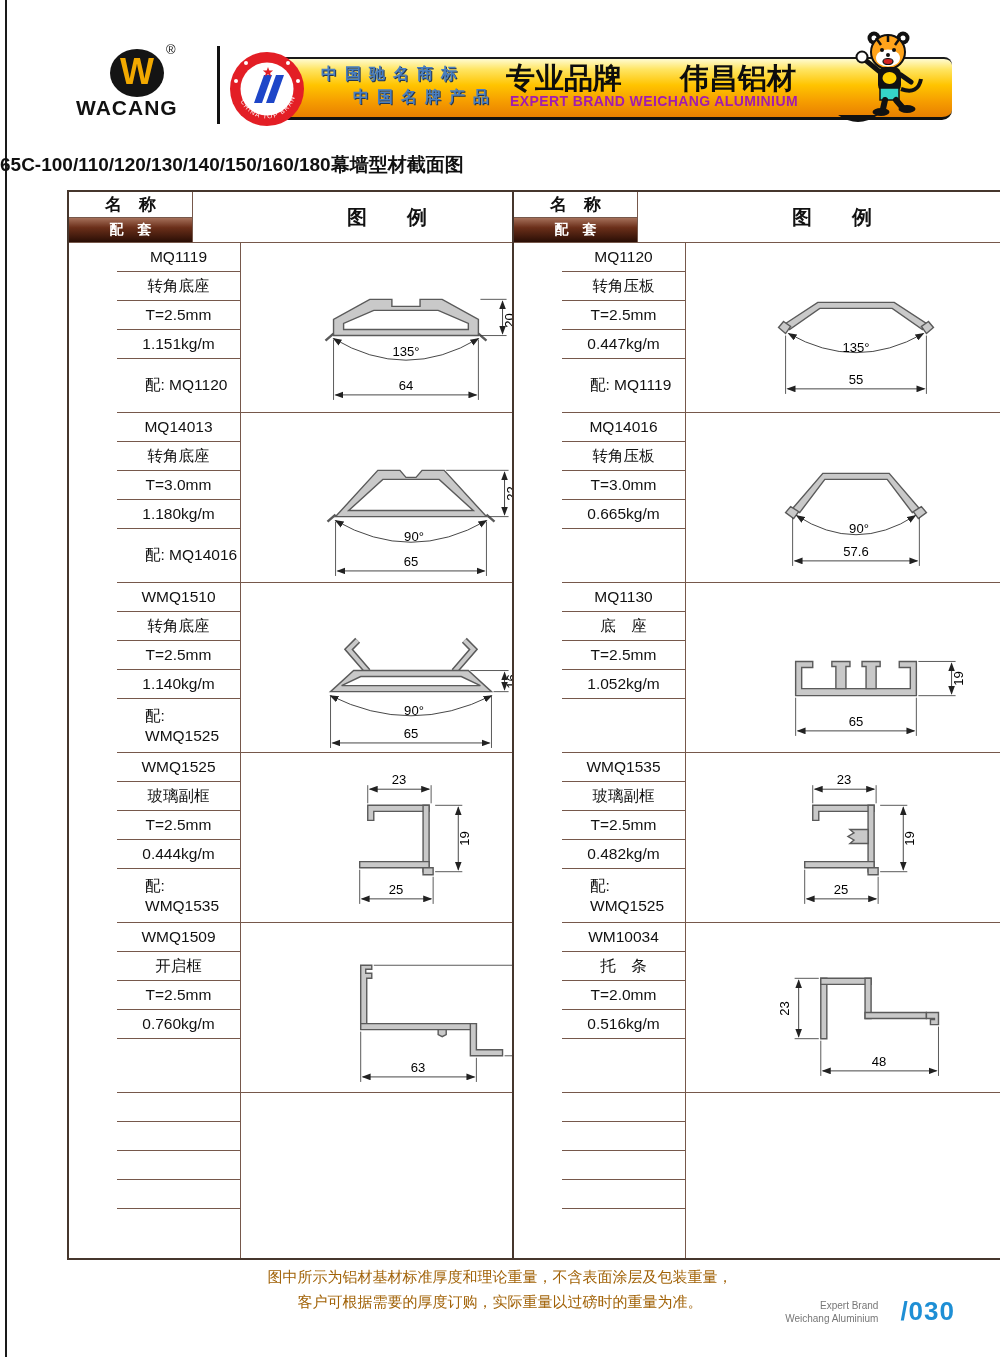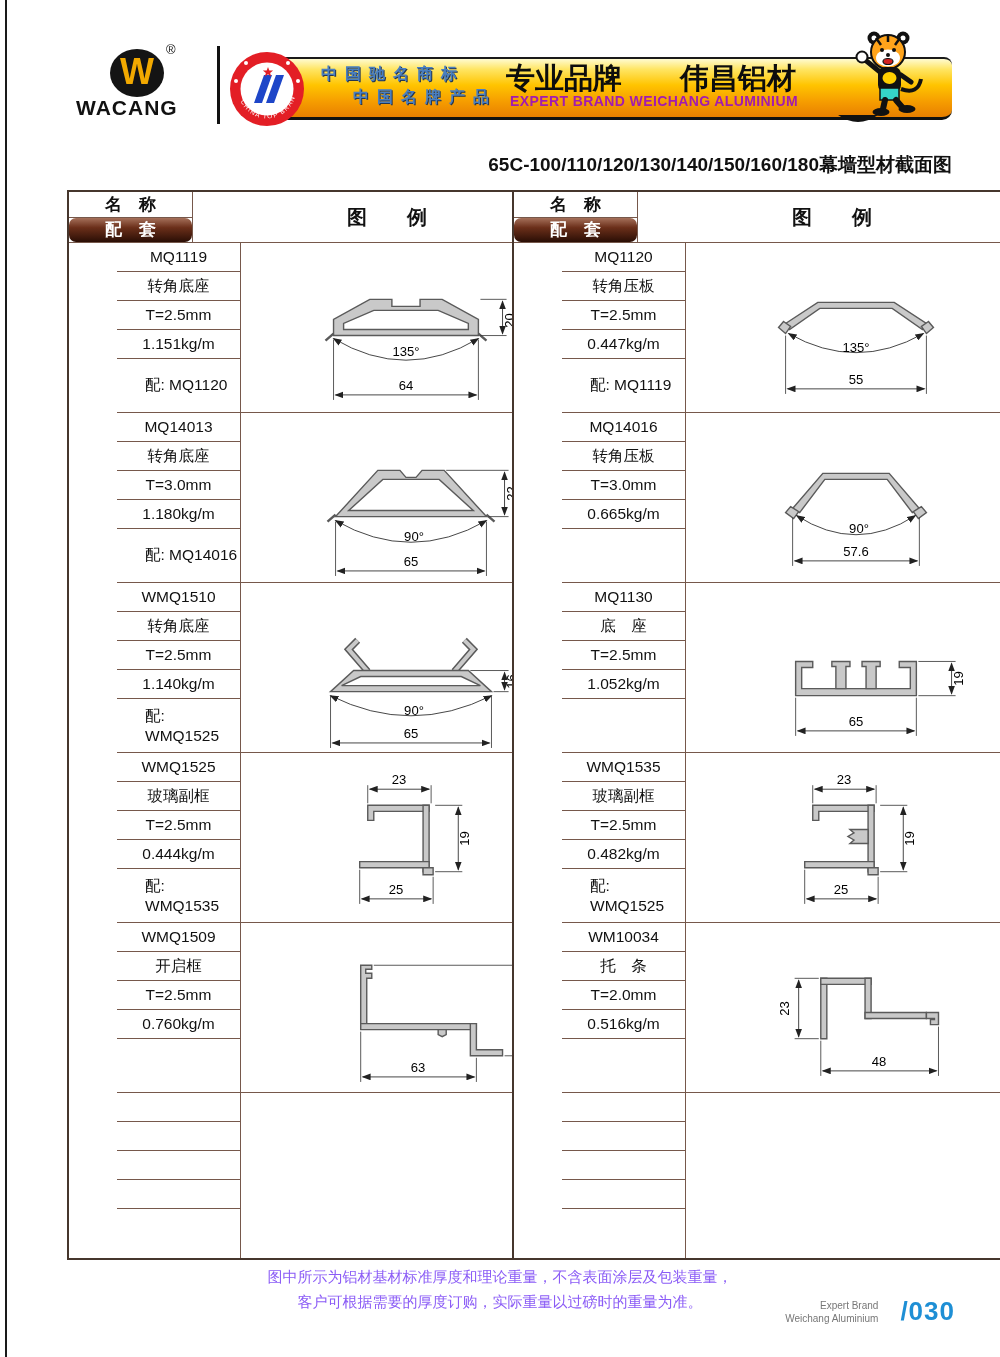--- a/index.html
+++ b/index.html
@@ -25,54 +25,54 @@
            color:#4a7fc0;letter-spacing:8px;text-shadow:1px 1px 0 #25364f;white-space:nowrap;}
   .cn1{left:321px;top:64px;}
   .cn2{left:321px;top:87px;margin-left:32px;}
   .big-title{position:absolute;left:506px;top:59px;font-size:29px;font-weight:bold;color:#0d0d0d;
              white-space:nowrap;}
   .en-title{position:absolute;left:510px;top:93px;font-size:14px;font-weight:bold;color:#a21caf;
             letter-spacing:0.4px;white-space:nowrap;}
   .badge{position:absolute;left:228px;top:50px;width:78px;height:78px;}
   .tiger{position:absolute;left:852px;top:27px;width:100px;height:90px;}
 
-  .page-title{position:absolute;left:0;right:48px;top:152px;text-align:right;
+  .page-title{position:absolute;left:0;right:48px;top:152px;
               font-size:19px;font-weight:bold;color:#111;}
 
   
   .tbl{position:absolute;top:190px;width:516px;height:1070px;border:2px solid #46362d;
        box-sizing:border-box;display:flex;flex-direction:column;background:#fff;}
   .tbl-left{left:67px;}
   .tbl-right{left:512px;}
   .thead{height:50px;display:flex;border-bottom:1px solid #76584b;flex-shrink:0;}
   .ncol{width:124px;border-right:1px solid #76584b;display:flex;flex-direction:column;box-sizing:border-box;}
   .nh1{flex:1;display:flex;align-items:center;justify-content:center;font-weight:bold;
        font-size:17px;color:#111;border-bottom:1px solid #76584b;}
-  .nh2{flex:1;display:flex;align-items:center;justify-content:center;font-weight:bold;font-size:17px;
-       color:#fff;background:linear-gradient(180deg,#a5705a 0%,#6b2f1a 40%,#2a0e05 100%);border-radius:7px;}
+  .nh2{flex:1;display:flex;align-items:center;justify-content:center;font-weight:bold;font-size:14px;
+       color:#fff;background:linear-gradient(180deg,#a5705a 0%,#6b2f1a 40%,#2a0e05 100%);}
   .lh{flex:1;display:flex;align-items:center;justify-content:center;font-weight:bold;
       font-size:20px;color:#111;}
   .block{height:170px;display:flex;border-bottom:1px solid #76584b;box-sizing:border-box;flex-shrink:0;margin-left:48px;}
   .block:last-child{border-bottom:none;flex:1;}
   .ncell{height:29px;border-bottom:1px solid #76584b;display:flex;align-items:center;
          justify-content:center;font-size:15.5px;color:#111;box-sizing:border-box;flex-shrink:0;}
   .mcell{flex:1;border-bottom:none;justify-content:flex-start;padding-left:28px;}
   .legend{flex:1;position:relative;}
   svg.draw{width:100%;height:100%;display:block;}
 
   .pf{fill:#c9c9c9;stroke:#5a5a5a;stroke-width:1.4;fill-rule:evenodd;}
   .fin{stroke:#5a5a5a;stroke-width:2.4;fill:none;}
   .armO{fill:none;stroke:#5a5a5a;stroke-width:7;}
   .armI{fill:none;stroke:#c9c9c9;stroke-width:4;}
   .dim{stroke:#333;stroke-width:0.9;fill:none;}
   .ext{stroke:#333;stroke-width:0.8;fill:none;}
   .dt{font-size:13px;fill:#000;}
 
   
-  .ft{position:absolute;left:0;right:0;text-align:center;font-size:15px;color:#8b5cf6;}
+  .ft{position:absolute;left:0;right:0;text-align:center;font-size:15px;color:#a16207;}
   .ft1{top:1268px;}
   .ft2{top:1293px;}
   .pagefoot{position:absolute;right:45px;top:1296px;display:flex;align-items:center;}
   .pf-small{font-size:10px;color:#777;text-align:right;line-height:1.3;margin-right:22px;}
   .pf-no{font-size:26px;font-weight:bold;color:#1e8fd5;letter-spacing:1px;}
 </style>
 </head>
 <body>
 
 <svg width="0" height="0" style="position:absolute" aria-hidden="true">

